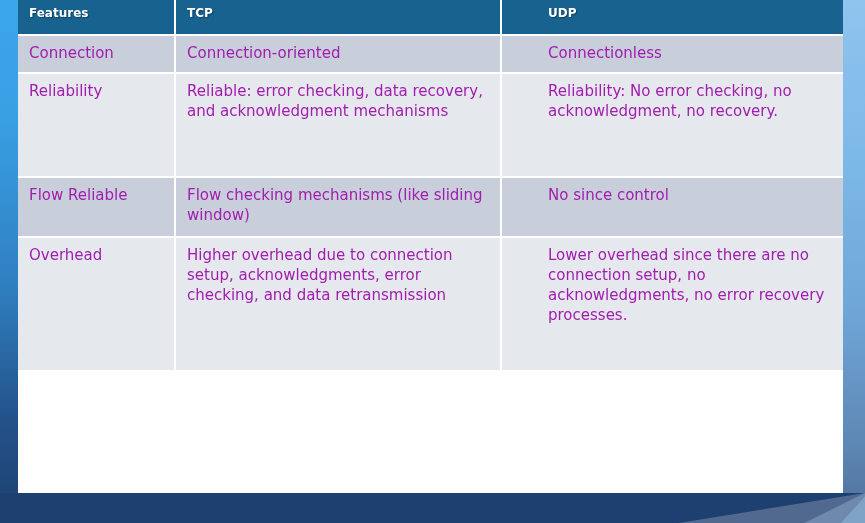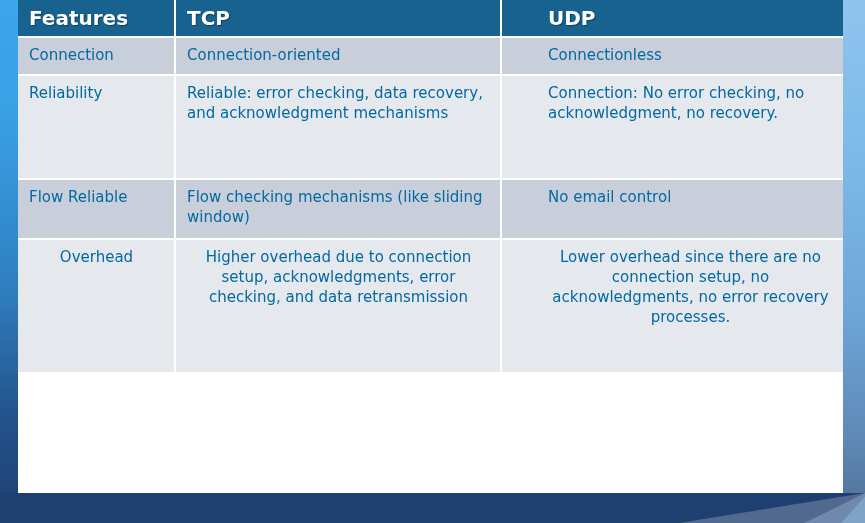--- a/index.html
+++ b/index.html
@@ -94,48 +94,48 @@
     border-bottom: 2px solid #ffffff;
   }
   table.cmp th:last-child,
   table.cmp td:last-child {
     border-right: none;
     padding-left: 46px;
   }
   table.cmp thead th {
     background: #17628f;
     color: #ffffff;
-    font-size: 20px;
+    font-size: 12px;
     font-weight: bold;
     text-align: left;
     height: 22px;
     padding-top: 6px;
     padding-bottom: 6px;
     text-shadow: 1px 1px 1px rgba(0,0,0,0.35);
   }
   table.cmp tbody td {
-    color: #0369a1;
+    color: #a21caf;
     font-size: 15px;
     line-height: 1.34;
   }
   tr.band-dark td { background: #c9cfda; }
   tr.band-light td { background: #e5e8ec; }
 
   .col-a { width: 158px; }
   .col-b { width: 326px; }
   .col-c { width: 341px; }
 
   .cell-feature { font-size: 15px; }
   .row-connection td { font-size: 17px; }
 
   
   .h-connection td { height: 22px; }
   .h-reliability td { height: 88px; }
   .h-flow td { height: 44px; }
-  .h-overhead td { height: 118px; text-align: center; }
+  .h-overhead td { height: 118px; }
   .h-usecases td { height: 104px; }
 </style>
 </head>
 <body>
 
 <div class="slide">
 
   <div class="edge-left"></div>
   <div class="edge-right"></div>
 
@@ -157,27 +157,27 @@
 
         <tr class="band-dark h-connection row-connection">
           <td class="cell-feature">Connection</td>
           <td>Connection-oriented</td>
           <td>Connectionless</td>
         </tr>
 
         <tr class="band-light h-reliability">
           <td class="cell-feature">Reliability</td>
           <td>Reliable:  error checking, data recovery, and acknowledgment mechanisms</td>
-          <td>Connection: No error checking, no acknowledgment, no recovery.</td>
+          <td>Reliability: No error checking, no acknowledgment, no recovery.</td>
         </tr>
 
         <tr class="band-dark h-flow">
           <td class="cell-feature">Flow Reliable</td>
           <td>Flow checking mechanisms (like sliding window)</td>
-          <td>No email control</td>
+          <td>No since control</td>
         </tr>
 
         <tr class="band-light h-overhead">
           <td class="cell-feature">Overhead</td>
           <td>Higher overhead due to connection setup, acknowledgments, error checking, and data retransmission</td>
           <td>Lower overhead since there are no connection setup, no acknowledgments, no error recovery processes.</td>
         </tr>
 
 
       </tbody>

